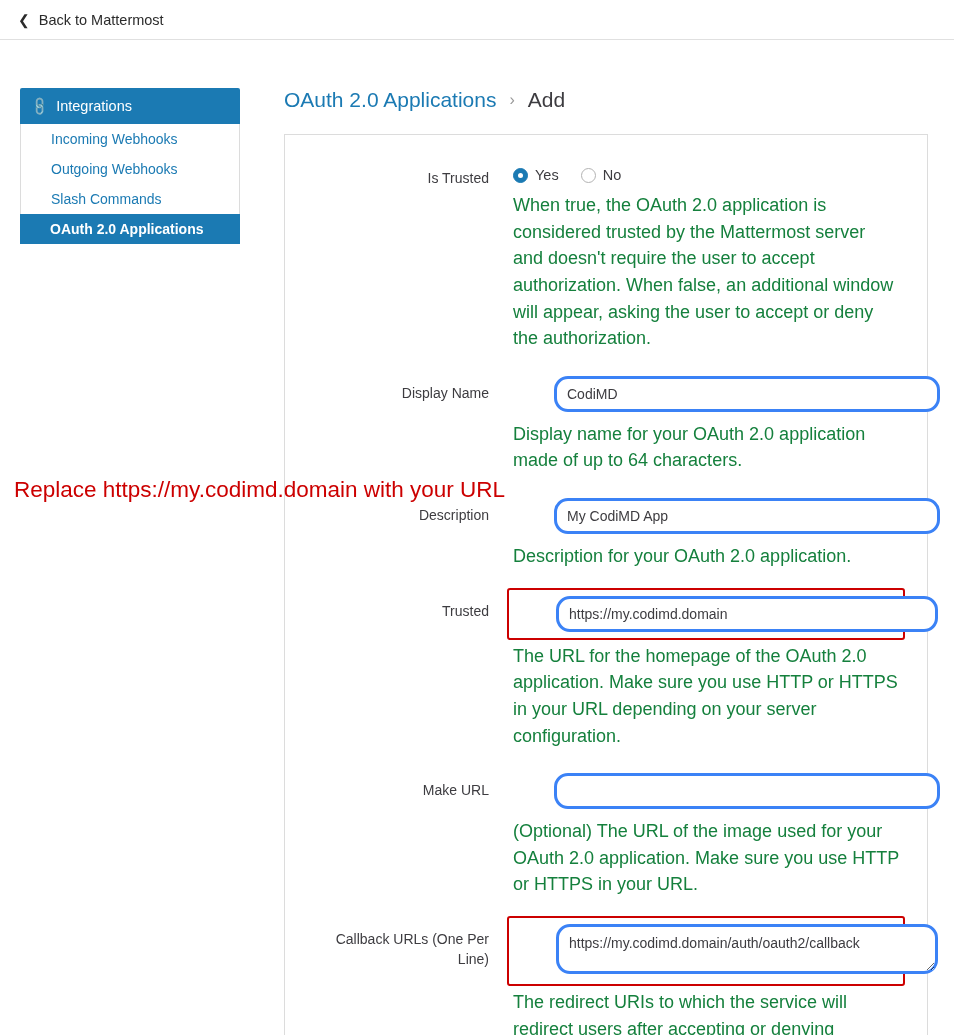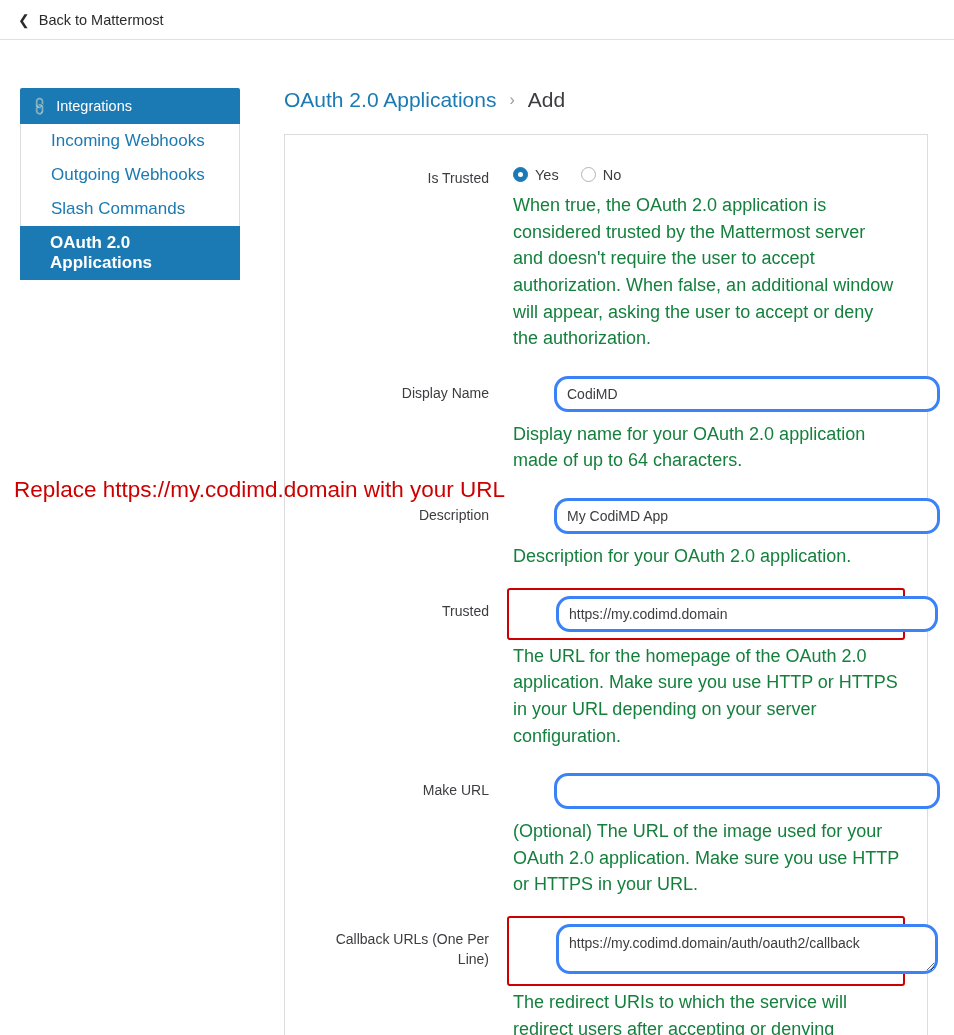--- a/index.html
+++ b/index.html
@@ -66,21 +66,21 @@
     transform: rotate(-45deg);
     display: inline-block;
   }
   .sb-list {
     border: 1px solid #dcdcdc;
     border-top: none;
     background: #fff;
   }
   .sb-item {
     padding: 7px 12px 7px 30px;
-    font-size: 17px;
+    font-size: 14px;
     color: #1b7ab3;
     cursor: pointer;
     background: #fff;
   }
   .sb-item.active {
     background: #1b7ab3;
     color: #ffffff;
     font-weight: bold;
     margin: 0 -1px -1px -1px;
   }
@@ -166,21 +166,21 @@
   }
 
   
   .radio-row {
     display: flex;
     align-items: center;
     padding-top: 6px;
   }
   .radio-opt {
     display: flex;
-    align-items: flex-start;
+    align-items: center;
     margin-right: 22px;
     cursor: pointer;
     font-size: 14.5px;
   }
   .radio {
     width: 15px;
     height: 15px;
     border-radius: 50%;
     border: 1px solid #b3b3b3;
     background: #fff;

